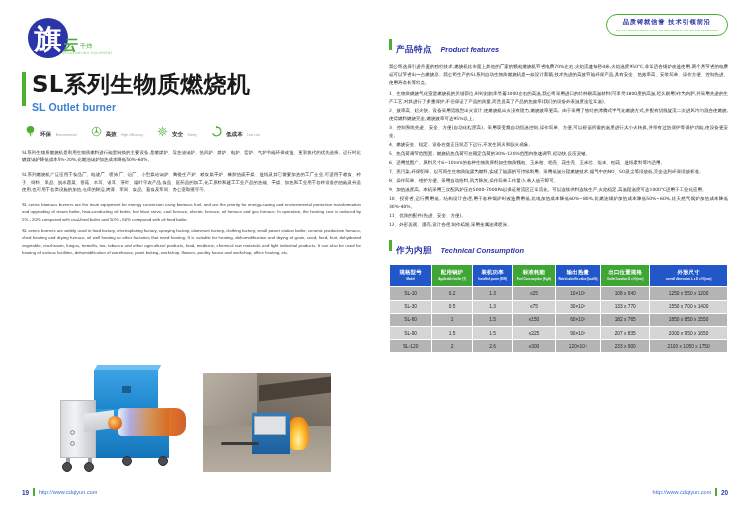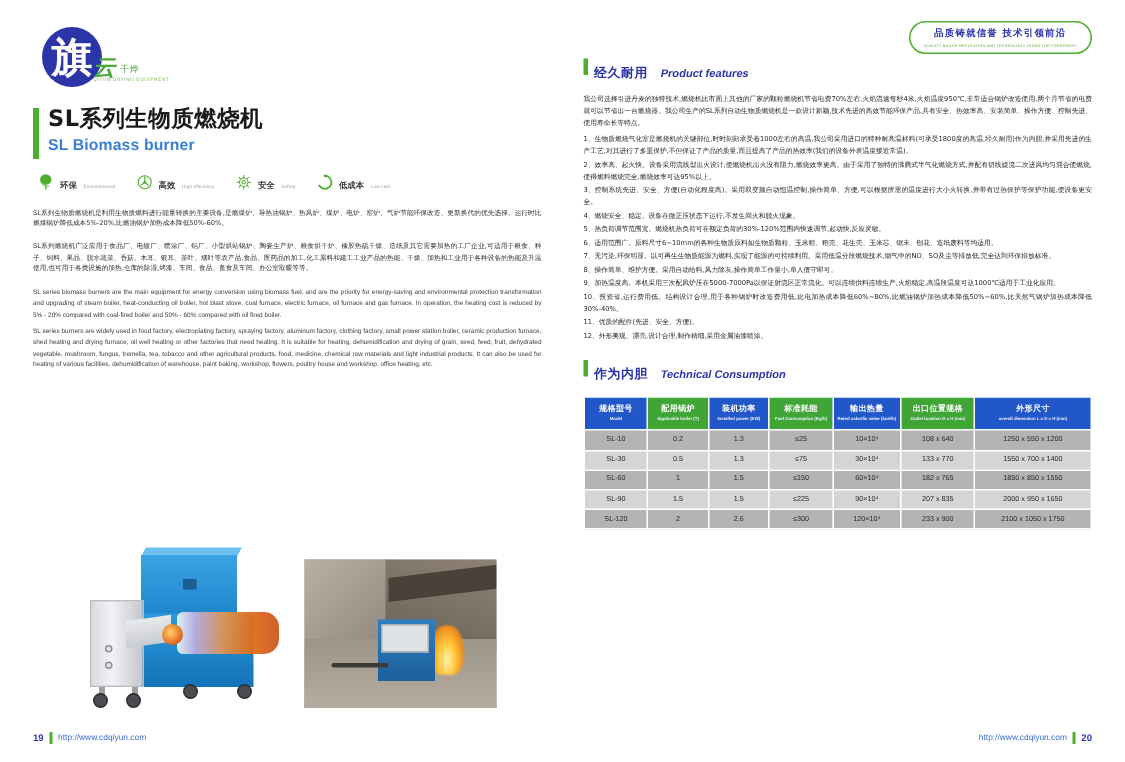--- a/index.html
+++ b/index.html
@@ -43,21 +43,21 @@
   }
 
   
   .title-block { position: relative; padding-left: 10px; margin-bottom: 10px; }
   .title-block:before {
     content: ""; position: absolute; left: 0; top: 2px;
     width: 4px; height: 34px; background: #4caf2f;
   }
   .title-cn {
     font-family: "DejaVu Sans", sans-serif;
-    font-size: 15px; font-weight: bold; color: #1a1a1a; line-height: 1.25;
+    font-size: 23px; font-weight: bold; color: #1a1a1a; line-height: 1.25;
     letter-spacing: .3px;
   }
   .title-en {
     font-size: 10.5px; font-weight: bold; color: #3b7fd4;
     margin-top: 2px; letter-spacing: .1px;
   }
 
   
   .feat-icons { display: flex; gap: 13px; margin: 10px 0 9px 2px; }
   .feat { display: flex; align-items: center; gap: 3px; }
@@ -259,21 +259,21 @@
       <div class="logo-disc">
         <span class="logo-cn">旗</span>
       </div>
       <span class="logo-yun">云</span>
       <span class="logo-name">千烨</span>
       <span class="logo-sub">QIYUN DRYING EQUIPMENT</span>
     </div>
 
     <div class="title-block">
       <div class="title-cn">SL系列生物质燃烧机</div>
-      <div class="title-en">SL Biomass burner</div>
+      <div class="title-en">SL Outlet burner</div>
     </div>
 
     <div class="feat-icons">
 
       <div class="feat">
         <svg width="13" height="13" viewBox="0 0 24 24">
           <ellipse cx="12" cy="8.5" rx="7" ry="6.5" fill="#4caf2f"></ellipse>
           <rect x="11" y="13" width="2" height="8" fill="#6cbf4a"></rect>
           <path d="M12 17 L7.5 14.5 M12 18.5 L16.5 16" stroke="#6cbf4a" stroke-width="1.2" fill="none"></path>
         </svg>
@@ -373,21 +373,21 @@
   </div>
 
   <div class="page page-right">
 
     <div class="badge">
       <div class="badge-cn">品质铸就信誉  技术引领前沿</div>
       <div class="badge-en">QUALITY BUILDS REPUTATION AND TECHNOLOGY LEADS THE FOREFRONT</div>
     </div>
 
     <div class="sec-head">
-      <span class="sec-cn">经久耐用</span>
+      <span class="sec-cn">产品特点</span>
       <span class="sec-en">Product features</span>
     </div>
 
     <div class="feat-list">
       <div class="feat-item intro">我公司选择引进丹麦的独特技术,燃烧机比市面上其他的厂家的颗粒燃烧机节省电费70%左右,火焰流速每秒4米,火焰温度950℃,非常适合锅炉改造使用,两个月节省的电费就可以节省出一台燃烧器。我公司生产的SL系列自动生物质燃烧机是一款设计新颖,技术先进的高效节能环保产品,具有安全、热效率高、安装简单、操作方便、控制先进、使用寿命长等特点。</div>
       <div class="feat-item">1、生物质燃烧气化室是燃烧机的关键部位,时时刻刻承受着1000左右的高温,我公司采用进口的特种耐高温材料(可承受1800度的高温,经久耐用)作为内胆,并采用先进的生产工艺,对其进行了多重保护,不但保证了产品的质量,而且提高了产品的热效率(我们的设备外表温度接近常温)。</div>
       <div class="feat-item">2、效率高、起火快。设备采用流线型出火设计,使燃烧机出火没有阻力,燃烧效率更高。由于采用了独特的沸腾式半气化燃烧方式,并配有切线旋流二次进风均匀混合使燃烧,使得燃料燃烧完全,燃烧效率可达95%以上。</div>
       <div class="feat-item">3、控制系统先进、安全、方便(自动化程度高)。采用双变频自动恒温控制,操作简单、方便,可以根据所需的温度进行大小火转换,并带有过热保护等保护功能,使设备更安全。</div>
       <div class="feat-item">4、燃烧安全、稳定。设备在微正压状态下运行,不发生回火和脱火现象。</div>
       <div class="feat-item">5、热负荷调节范围宽。燃烧机热负荷可在额定负荷的30%-120%范围内快速调节,起动快,反应灵敏。</div>

